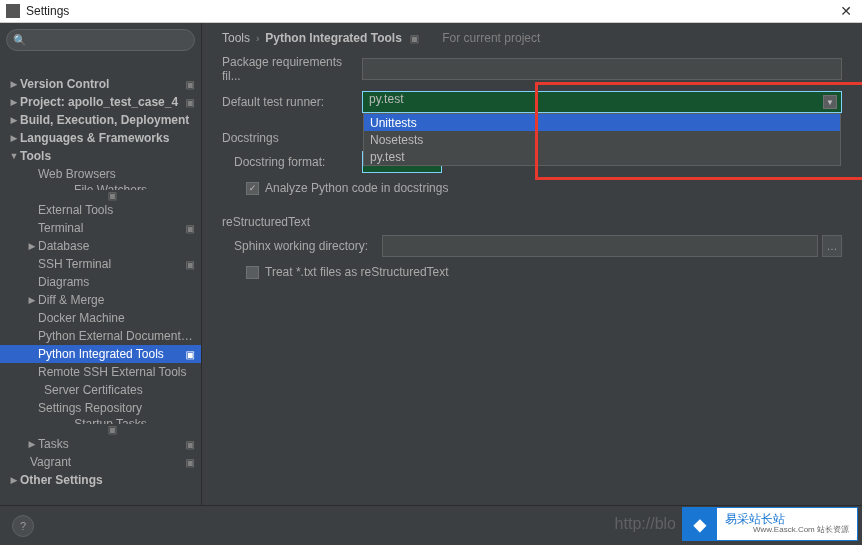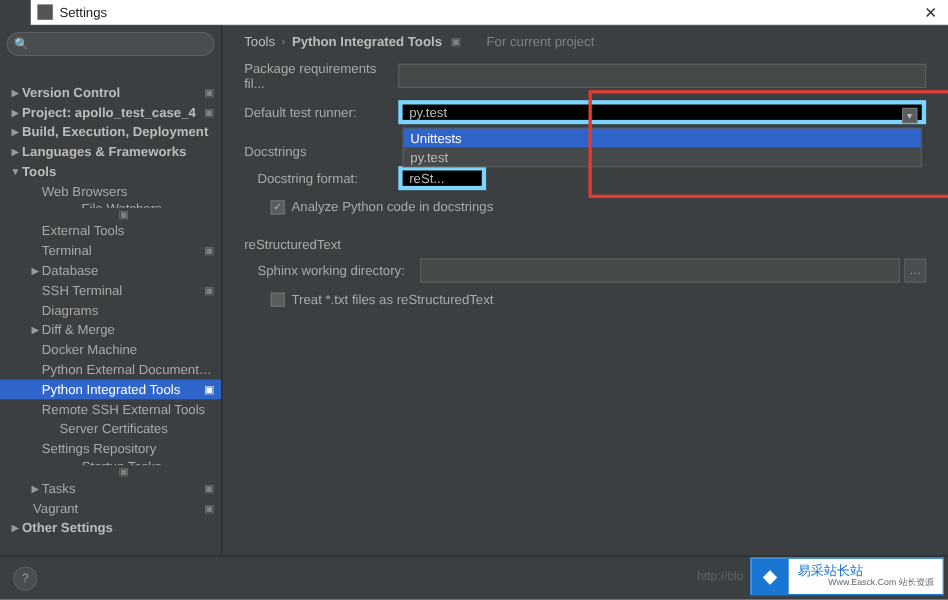--- a/index.html
+++ b/index.html
@@ -1,18 +1,18 @@
 <!DOCTYPE html>
 <html><head>
 <meta charset="utf-8">
 <style>
 * { margin: 0; padding: 0; box-sizing: border-box; font-family: "Segoe UI", Arial, sans-serif; }
 body { width: 862px; height: 545px; background: #fff; overflow: hidden; position: relative; }
 .window { width: 862px; height: 545px; display: flex; flex-direction: column; background: #3c3f41; }
-.titlebar { height: 23px; background: #fff; display: flex; align-items: center; padding: 0 6px; border-bottom: 1px solid #ccc; margin-left: 28px; }
+.titlebar { height: 23px; background: #fff; display: flex; align-items: center; padding: 0 6px; border-bottom: 1px solid #ccc; }
 .titlebar-icon { width: 14px; height: 14px; background: #555; margin-right: 6px; }
 .titlebar-text { font-size: 12px; color: #222; flex: 1; }
 .titlebar-close { font-size: 14px; color: #333; cursor: pointer; padding: 0 4px; }
 .body { flex: 1; display: flex; background: #3c3f41; overflow: hidden; }
 .sidebar { width: 202px; background: #3c3f41; display: flex; flex-direction: column; border-right: 1px solid #2b2b2b; }
 .search-row { padding: 6px; }
 .search-box { width: 100%; height: 22px; background: #4a4d4f; border: 1px solid #5e6060; border-radius: 11px; display: flex; align-items: center; padding: 0 6px; }
 .search-icon { color: #9a9a9a; font-size: 11px; margin-right: 4px; }
 .tree { flex: 1; overflow-y: auto; font-size: 12px; color: #a9a9a9; }
 .tree-item { display: flex; align-items: center; height: 18px; padding-right: 6px; cursor: pointer; }
@@ -29,33 +29,33 @@
 .bc-current { font-weight: bold; color: #bbbbbb; }
 .bc-scope { color: #808080; margin-left: 23px; font-size: 12px; }
 .bc-scope-icon { color: #808080; margin-left: 8px; font-size: 10px; }
 .form-row { display: flex; align-items: center; margin-bottom: 8px; min-height: 22px; }
 .form-label { width: 140px; color: #a9a9a9; font-size: 12px; }
 .form-label.indent { padding-left: 12px; }
 .form-input { flex: 1; height: 22px; background: #45494a; border: 1px solid #5e6060; color: #bbb; padding: 0 6px; font-size: 12px; }
 .section-title { color: #a9a9a9; font-size: 12px; margin: 10px 0 6px; }
 .checkbox-row { display: flex; align-items: center; margin-left: 24px; margin-bottom: 10px; font-size: 12px; }
 .checkbox { width: 13px; height: 13px; background: #5a5d5e; border: 1px solid #6e7071; margin-right: 6px; display: flex; align-items: center; justify-content: center; font-size: 9px; color: #bbb; }
-.dropdown { flex: 1; height: 22px; background: #000000; border: 4px solid #7dd3fc; display: flex; align-items: center; padding: 0 6px; position: relative; color: #bbb; }
+.dropdown { flex: 1; height: 22px; background: #14532d; border: 1px solid #7dd3fc; display: flex; align-items: flex-start; padding: 0 6px; position: relative; color: #bbb; }
 .dropdown-arrow { position: absolute; right: 4px; top: 3px; width: 14px; height: 14px; background: #5a5d5e; border: 1px solid #6e7071; display: flex; align-items: center; justify-content: center; font-size: 8px; }
 .dropdown-list { position: absolute; left: 0; right: 0; top: 21px; background: #45494a; border: 1px solid #5e6060; z-index: 5; }
 .dropdown-option { height: 17px; display: flex; align-items: center; padding: 0 6px; font-size: 12px; }
 .dropdown-option.sel { background: #2f65ca; color: #fff; }
 .highlight-box { position: absolute; border: 3px solid #e63a2e; pointer-events: none; z-index: 10; }
 .hl1 { left: 333px; top: 59px; width: 512px; height: 98px; }
 .footer { height: 40px; background: #3c3f41; border-top: 1px solid #2b2b2b; display: flex; align-items: center; padding: 0 12px; }
 .help-btn { width: 22px; height: 22px; background: #4a4d4f; border: 1px solid #5e6060; border-radius: 11px; display: flex; align-items: center; justify-content: center; font-size: 11px; color: #9a9a9a; cursor: pointer; }
 .footer-spacer { flex: 1; }
 .ok-btn { background: #365880; border: 1px solid #4a7bb0; color: #c8d8e8; padding: 3px 22px; font-size: 12px; cursor: pointer; }
 .watermark-row { position: absolute; right: 4px; bottom: 4px; display: flex; align-items: center; z-index: 20; }
-.wm-url { color: rgba(120,120,120,0.6); font-size: 11px; margin-right: 6px; }
+.wm-url { color: rgba(120,120,120,0.6); font-size: 16px; margin-right: 6px; }
 .wm-badge { display: flex; align-items: center; background: #fff; border: 1px solid #1976d2; height: 34px; }
 .wm-icon { width: 34px; height: 32px; background: #1976d2; color: #fff; display: flex; align-items: center; justify-content: center; font-size: 16px; font-weight: bold; }
 .wm-text { padding: 0 8px; font-size: 12px; color: #1976d2; line-height: 1.1; }
 .wm-sub { font-size: 8px; color: #666; margin-left: 28px; }
 .browse-btn { width: 20px; height: 22px; background: #4a4d4f; border: 1px solid #5e6060; margin-left: 4px; display: flex; align-items: center; justify-content: center; font-size: 11px; color: #9a9a9a; }
 </style>
 </head>
 <body>
 
 <div class="window">
@@ -143,21 +143,21 @@
           </div>
           <div class="tree-item selected" style="padding-left: 26px;">
             <span class="expand-col"></span>
             <span class="tree-label">Python Integrated Tools</span>
             <span class="project-icon">▣</span>
           </div>
           <div class="tree-item" style="padding-left: 26px;">
             <span class="expand-col"></span>
             <span class="tree-label">Remote SSH External Tools</span>
           </div>
-          <div class="tree-item" style="padding-left: 42px;">
+          <div class="tree-item" style="padding-left: 32px;">
             <span class="expand-col"></span>
             <span class="tree-label">Server Certificates</span>
           </div>
           <div class="tree-item" style="padding-left: 26px;">
             <span class="expand-col"></span>
             <span class="tree-label">Settings Repository</span>
           </div>
           <div class="tree-item" style="padding-left: 26px; flex-direction: column;">
             <span class="expand-col"></span>
             <span class="tree-label">Startup Tasks</span>
@@ -193,20 +193,21 @@
         <input class="form-input" style="">
       </div>
 
       <div class="form-row">
         <div class="form-label">Default test runner:</div>
         <div class="dropdown">
           <span>py.test</span>
           <div class="dropdown-arrow">▼</div>
           <div class="dropdown-list" id="dd-list">
               <div class="dropdown-option sel">Unittests</div>
+              <div class="dropdown-option">Nosetests</div>
               <div class="dropdown-option">py.test</div>
             </div>
         </div>
       </div>
 
       <div class="section-title">Docstrings</div>
 
       <div class="form-row">
         <div class="form-label indent">Docstring format:</div>
         <div class="dropdown" style="max-width:80px">

